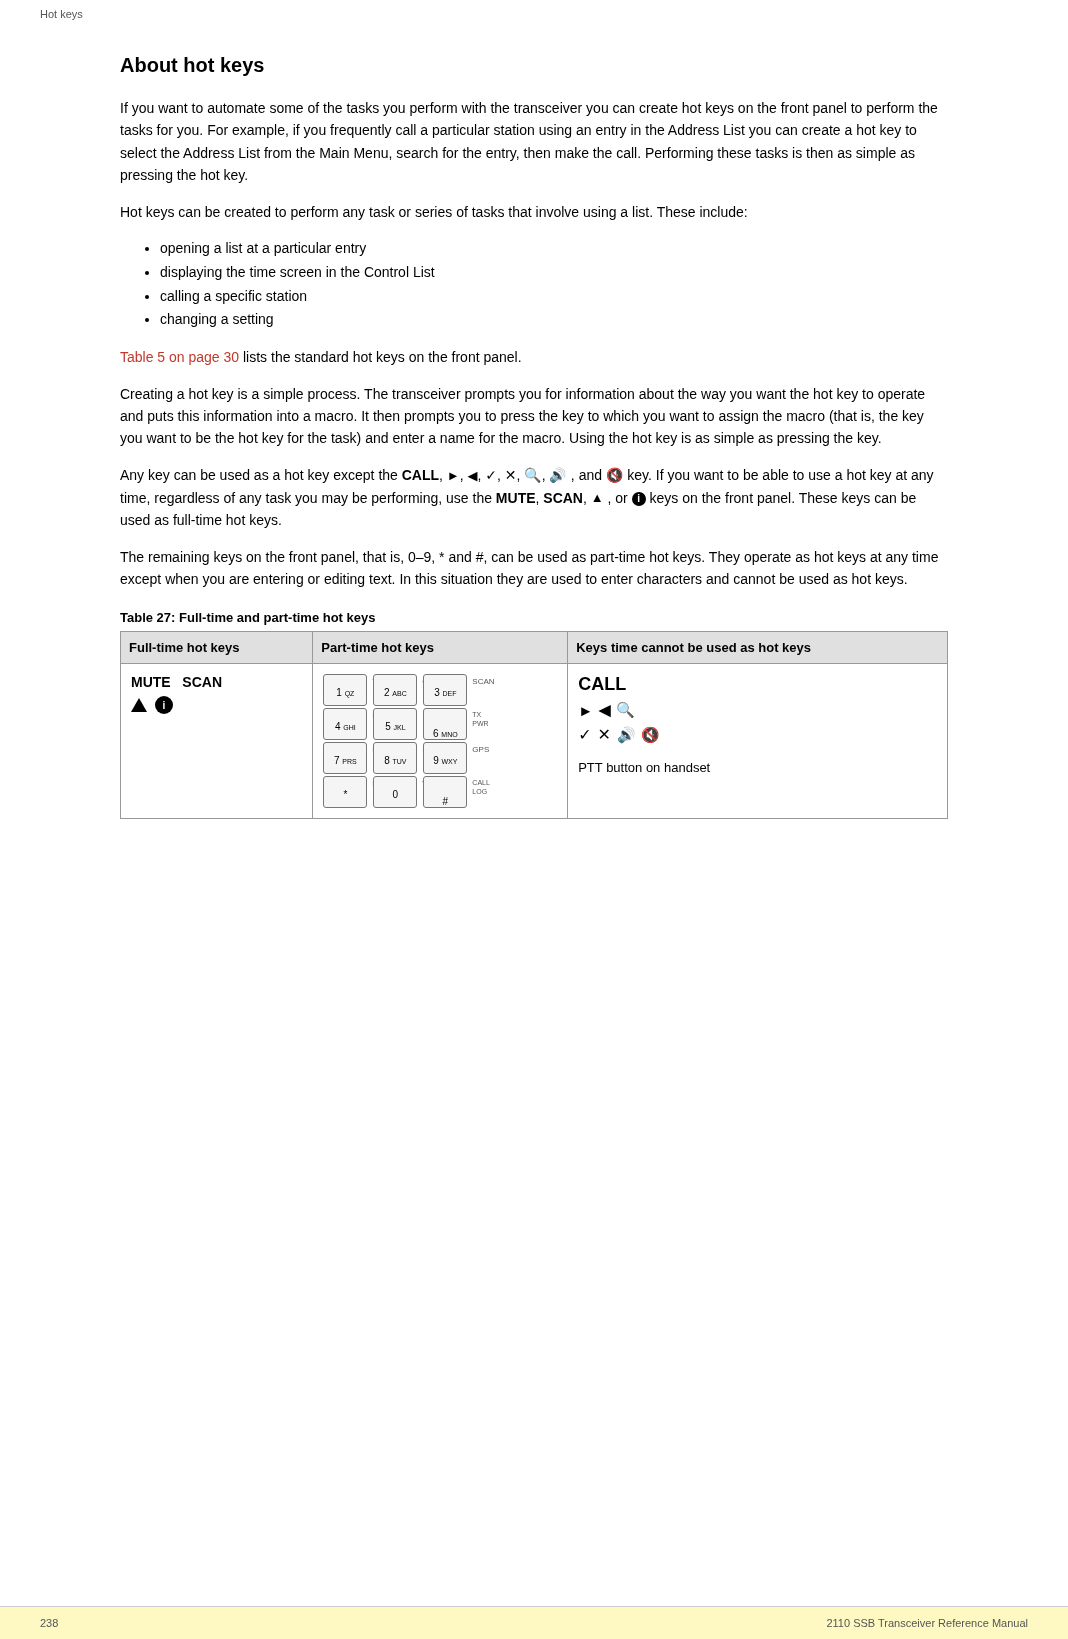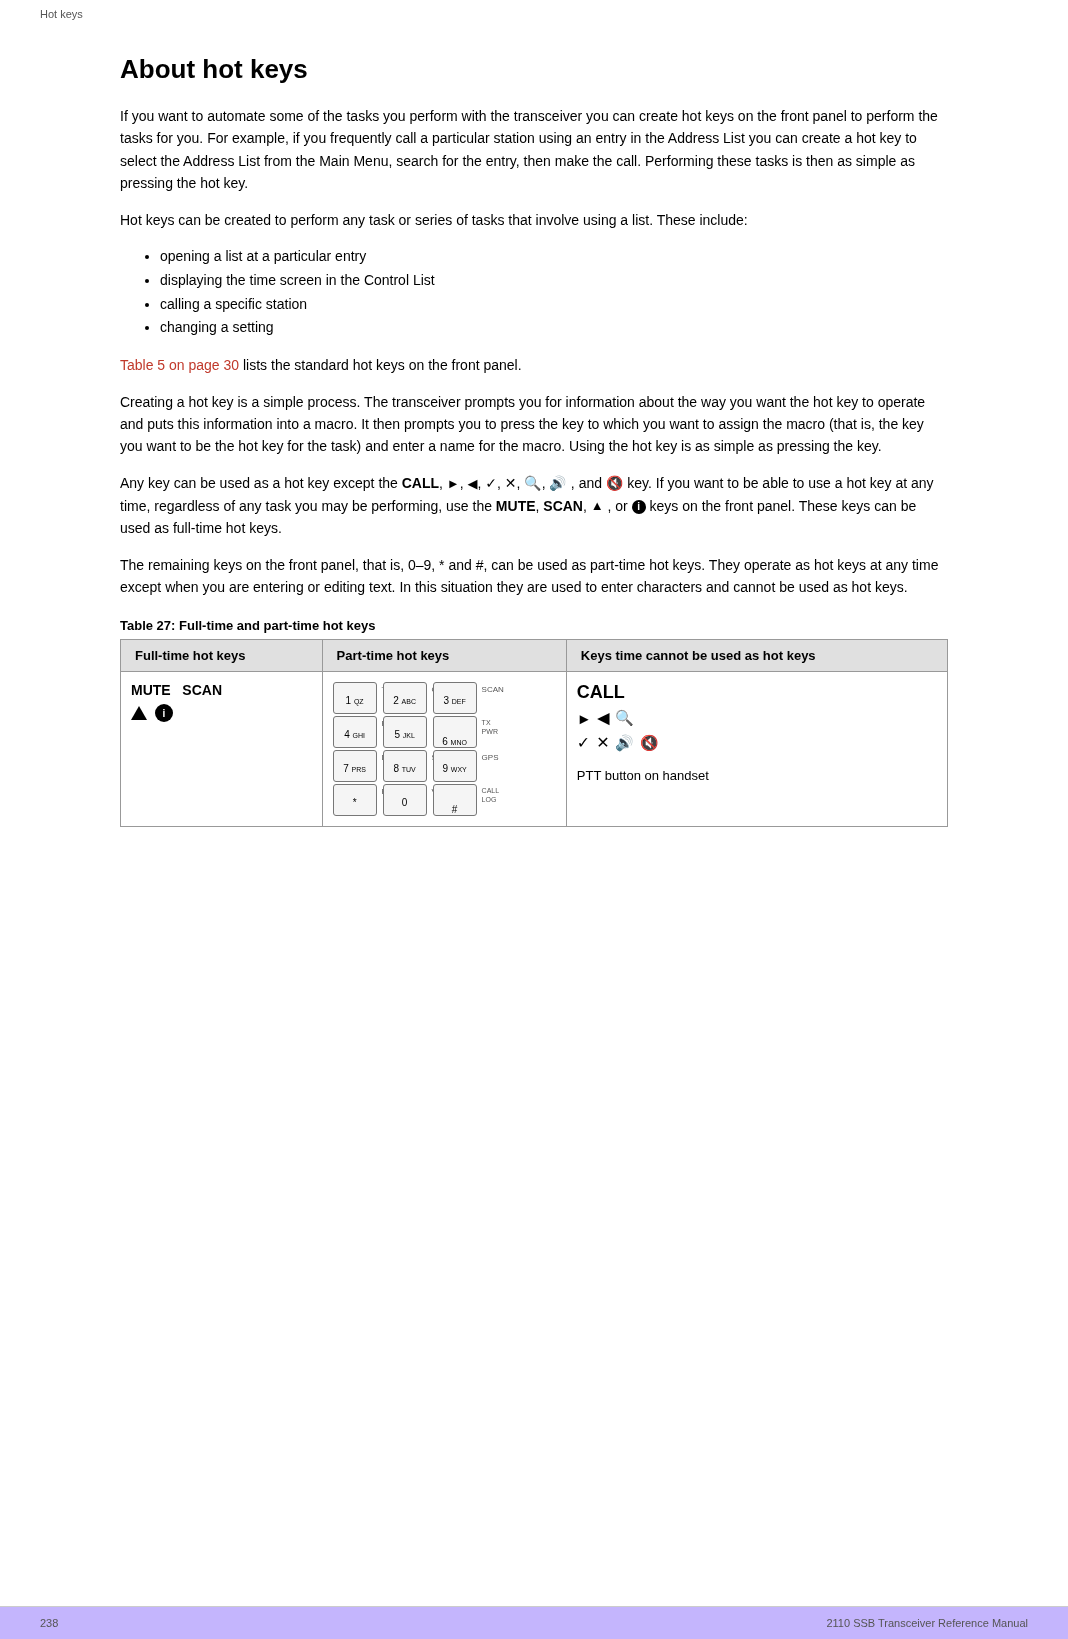--- a/index.html
+++ b/index.html
@@ -18,21 +18,21 @@
       color: #555;
       padding: 8px 40px 4px 40px;
       border-bottom: none;
     }
 
     .page-content {
       padding: 20px 120px 40px 120px;
     }
 
     h1.section-title {
-      font-size: 26px;
+      font-size: 20px;
       font-weight: bold;
       margin-bottom: 20px;
       margin-top: 10px;
       color: #000;
     }
 
     h2.section-title {
       font-size: 22px;
       font-weight: bold;
       margin-bottom: 20px;
@@ -76,21 +76,21 @@
     table.hot-keys-table {
       width: 100%;
       border-collapse: collapse;
       font-size: 13px;
       margin-top: 4px;
     }
 
     table.hot-keys-table th {
       background: #e0e0e0;
       border: 1px solid #999;
-      padding: 8px 14px;
+      padding: 8px 8px;
       text-align: left;
       font-weight: bold;
       vertical-align: top;
     }
 
     table.hot-keys-table td {
       border: 1px solid #999;
       padding: 10px 10px;
       vertical-align: top;
     }
@@ -144,21 +144,21 @@
 
     .page-footer {
       display: flex;
       justify-content: space-between;
       font-size: 11px;
       color: #555;
       padding: 10px 40px;
       position: fixed;
       bottom: 0;
       width: 1068px;
-      background: #c4b5fd;
+      background: #fef9c3;
       border-top: 1px solid #ccc;
     }
 
     .mute-scan-icons {
       display: flex;
       align-items: center;
       gap: 8px;
       margin-top: 6px;
     }
   </style>

